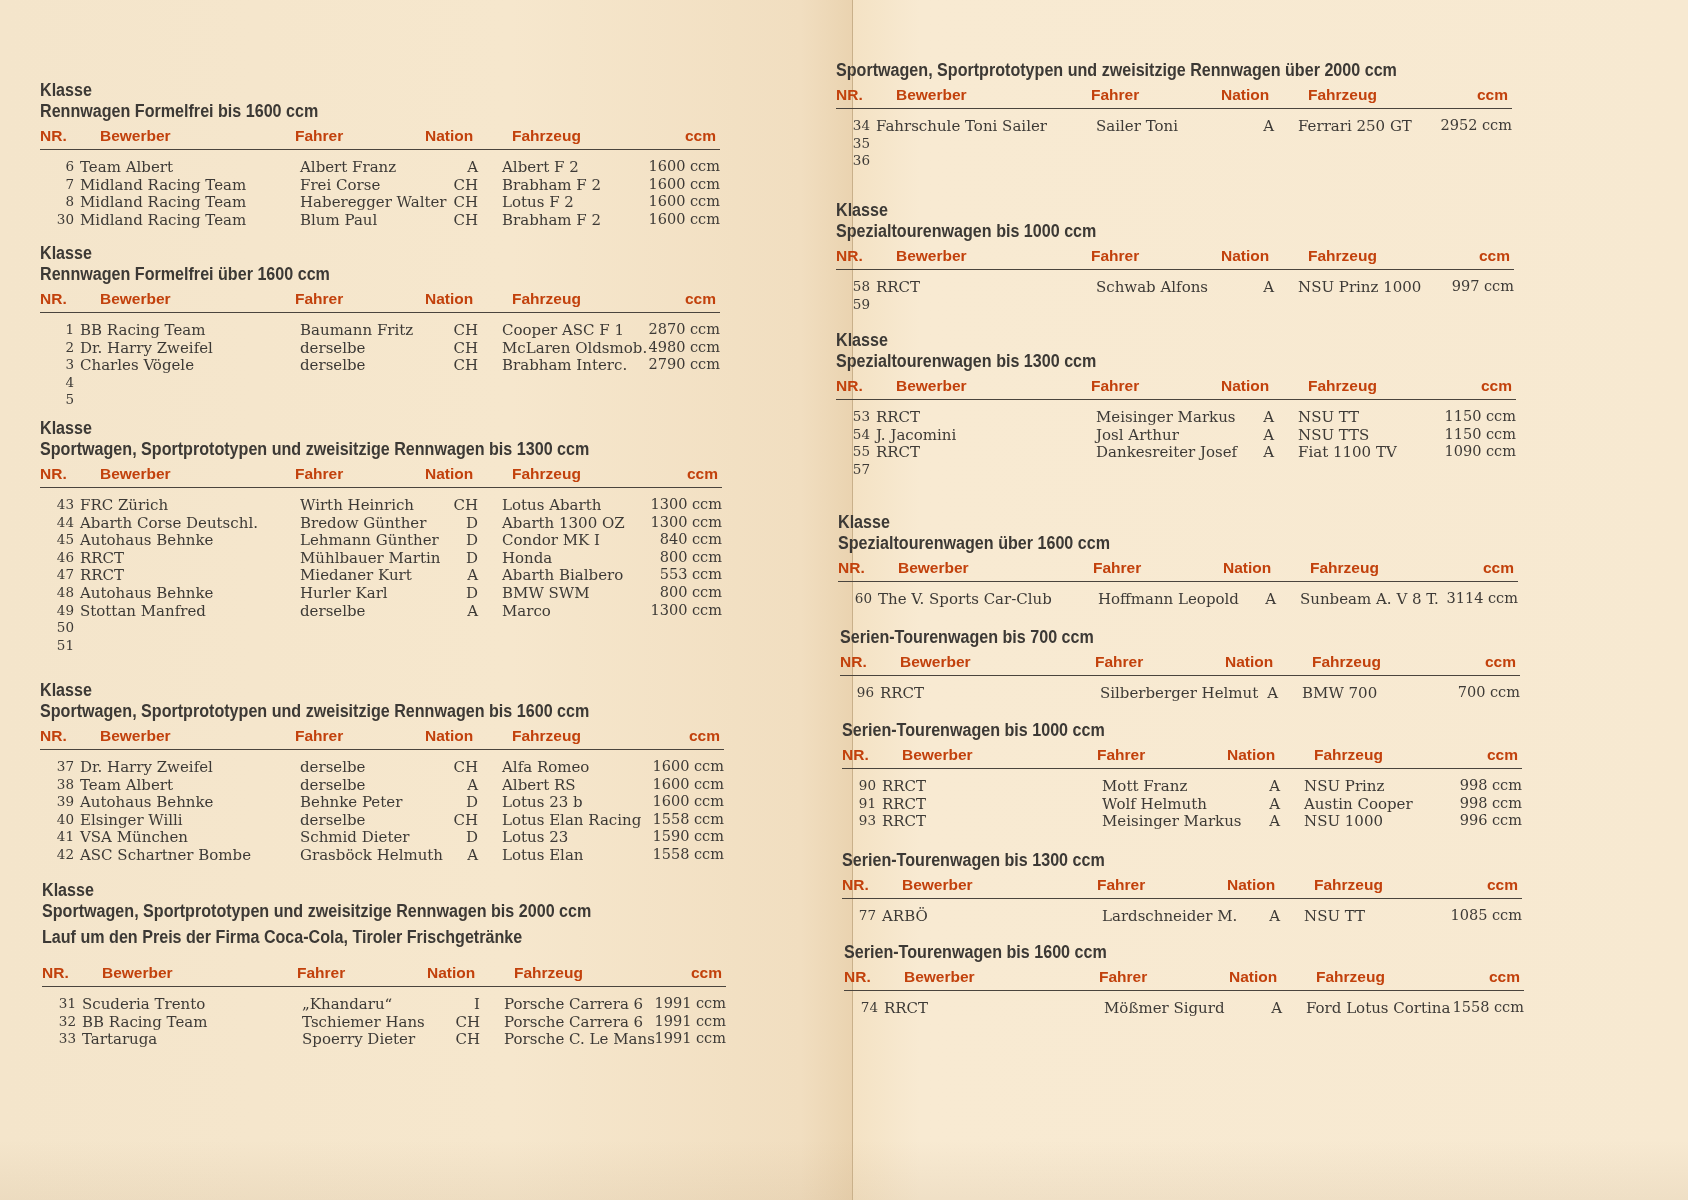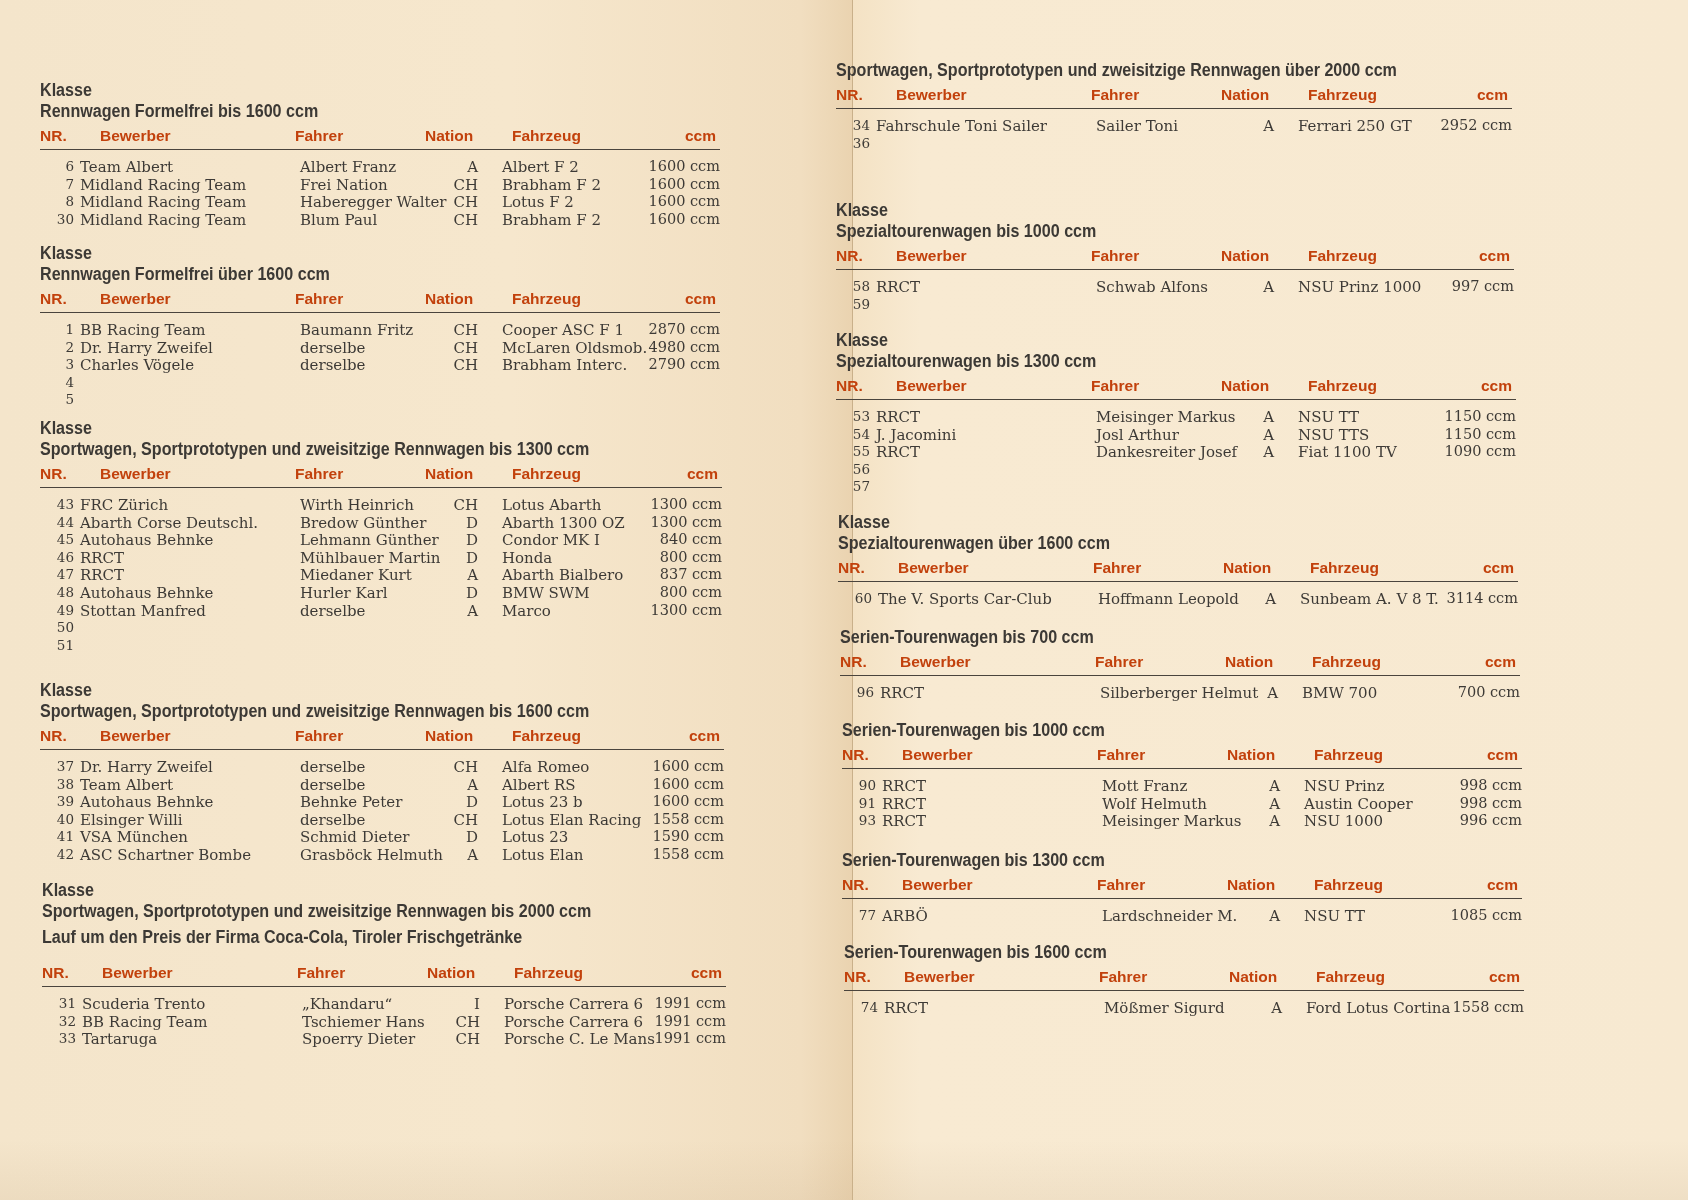--- a/index.html
+++ b/index.html
@@ -77,21 +77,21 @@
     <span class="c-nr">6</span>
     <span class="c-bew">Team Albert</span>
     <span class="c-fah">Albert Franz</span>
     <span class="c-nat">A</span>
     <span class="c-fz">Albert F 2</span>
     <span class="c-ccm">1600 ccm</span>
   </div>
         <div class="row">
     <span class="c-nr">7</span>
     <span class="c-bew">Midland Racing Team</span>
-    <span class="c-fah">Frei Nation</span>
+    <span class="c-fah">Frei Corse</span>
     <span class="c-nat">CH</span>
     <span class="c-fz">Brabham F 2</span>
     <span class="c-ccm">1600 ccm</span>
   </div>
         <div class="row">
     <span class="c-nr">8</span>
     <span class="c-bew">Midland Racing Team</span>
     <span class="c-fah">Haberegger Walter</span>
     <span class="c-nat">CH</span>
     <span class="c-fz">Lotus F 2</span>
@@ -206,21 +206,21 @@
     <span class="c-nat">D</span>
     <span class="c-fz">Honda</span>
     <span class="c-ccm">800 ccm</span>
   </div>
         <div class="row">
     <span class="c-nr">47</span>
     <span class="c-bew">RRCT</span>
     <span class="c-fah">Miedaner Kurt</span>
     <span class="c-nat">A</span>
     <span class="c-fz">Abarth Bialbero</span>
-    <span class="c-ccm">837 ccm</span>
+    <span class="c-ccm">553 ccm</span>
   </div>
         <div class="row">
     <span class="c-nr">48</span>
     <span class="c-bew">Autohaus Behnke</span>
     <span class="c-fah">Hurler Karl</span>
     <span class="c-nat">D</span>
     <span class="c-fz">BMW SWM</span>
     <span class="c-ccm">800 ccm</span>
   </div>
         <div class="row">
@@ -366,20 +366,28 @@
     <div class="rows">
         <div class="row">
     <span class="c-nr">34</span>
     <span class="c-bew">Fahrschule Toni Sailer</span>
     <span class="c-fah">Sailer Toni</span>
     <span class="c-nat">A</span>
     <span class="c-fz">Ferrari 250 GT</span>
     <span class="c-ccm">2952 ccm</span>
   </div>
         <div class="row">
+    <span class="c-nr">35</span>
+    <span class="c-bew"></span>
+    <span class="c-fah"></span>
+    <span class="c-nat"></span>
+    <span class="c-fz"></span>
+    <span class="c-ccm"></span>
+  </div>
+        <div class="row">
     <span class="c-nr">36</span>
     <span class="c-bew"></span>
     <span class="c-fah"></span>
     <span class="c-nat"></span>
     <span class="c-fz"></span>
     <span class="c-ccm"></span>
   </div>
       </div>
   </div>
     <div class="section" style="left: 836px; top: 200px; width: 678px;">
@@ -444,28 +452,20 @@
   </div>
         <div class="row">
     <span class="c-nr">55</span>
     <span class="c-bew">RRCT</span>
     <span class="c-fah">Dankesreiter Josef</span>
     <span class="c-nat">A</span>
     <span class="c-fz">Fiat 1100 TV</span>
     <span class="c-ccm">1090 ccm</span>
   </div>
         <div class="row">
-    <span class="c-nr">56</span>
-    <span class="c-bew"></span>
-    <span class="c-fah"></span>
-    <span class="c-nat"></span>
-    <span class="c-fz"></span>
-    <span class="c-ccm"></span>
-  </div>
-        <div class="row">
     <span class="c-nr">57</span>
     <span class="c-bew"></span>
     <span class="c-fah"></span>
     <span class="c-nat"></span>
     <span class="c-fz"></span>
     <span class="c-ccm"></span>
   </div>
       </div>
   </div>
     <div class="section" style="left: 838px; top: 512px; width: 680px;">

